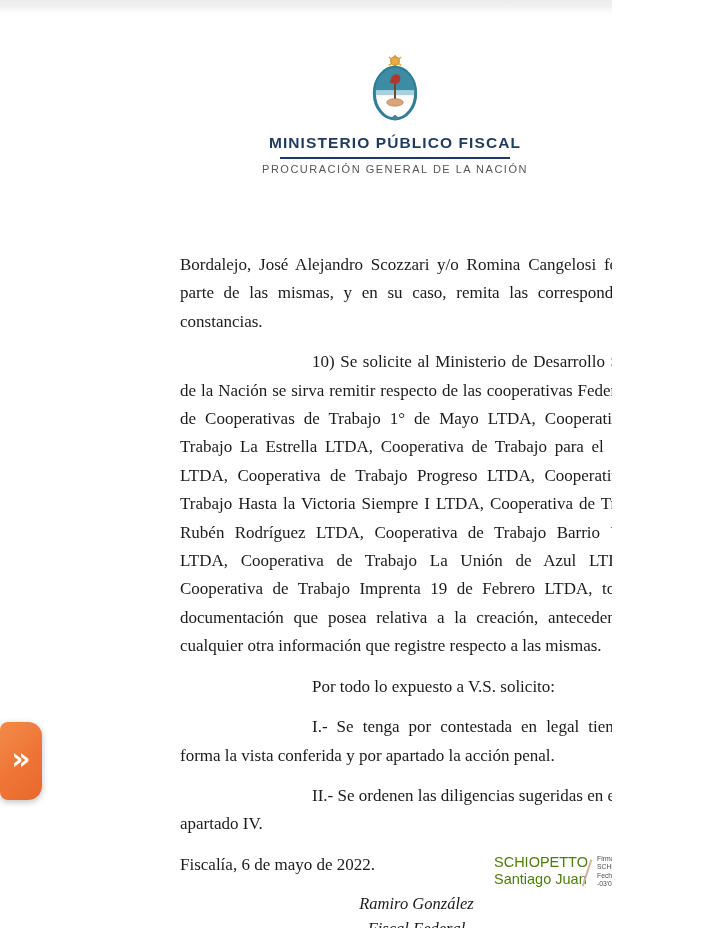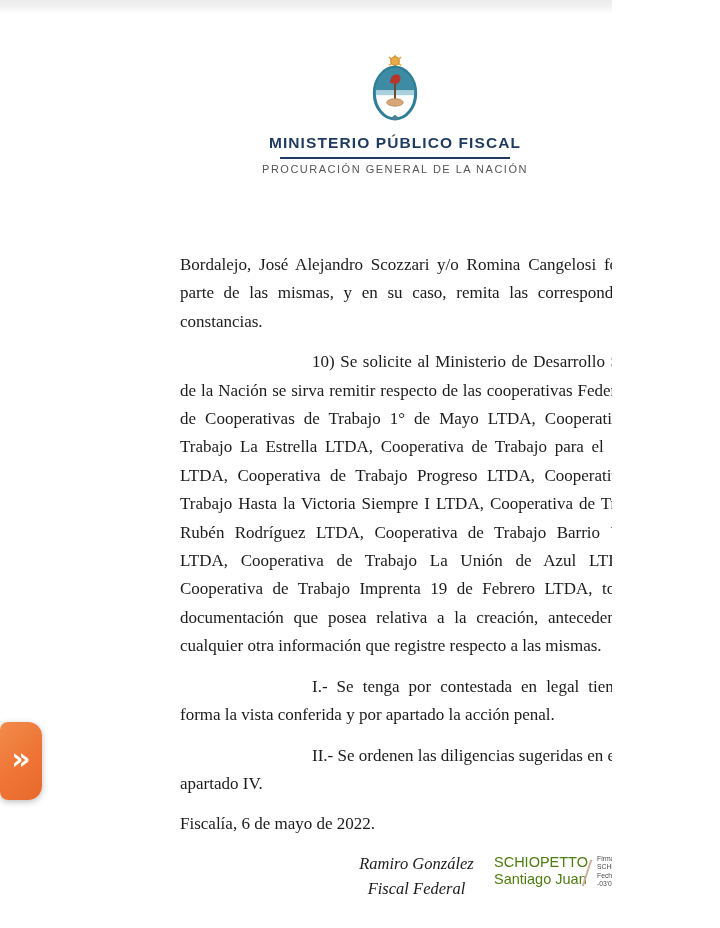--- a/index.html
+++ b/index.html
@@ -130,20 +130,21 @@
     <div class="ministry">MINISTERIO PÚBLICO FISCAL</div>
     <div class="header-divider"></div>
     <div class="subtitle">PROCURACIÓN GENERAL DE LA NACIÓN</div>
   </header>
 
   <main class="doc-body">
     <p class="just">Bordalejo, José Alejandro Scozzari y/o Romina Cangelosi formen parte de las mismas, y en su caso, remita las correspondientes constancias.</p>
     <p class="just ind">10) Se solicite al Ministerio de Desarrollo Social de la Nación se sirva remitir respecto de las cooperativas Federación de Cooperativas de Trabajo 1° de Mayo LTDA, Cooperativa de Trabajo La Estrella LTDA, Cooperativa de Trabajo para el futuro LTDA, Cooperativa de Trabajo Progreso LTDA, Cooperativa de Trabajo Hasta la Victoria Siempre I LTDA, Cooperativa de Trabajo Rubén Rodríguez LTDA, Cooperativa de Trabajo Barrio Unido LTDA, Cooperativa de Trabajo La Unión de Azul LTDA y Cooperativa de Trabajo Imprenta 19 de Febrero LTDA, toda la documentación que posea relativa a la creación, antecedentes y cualquier otra información que registre respecto a las mismas.</p>
 
 
+    <p class="ind">Por todo lo expuesto a V.S. solicito:</p>
     <p class="just ind">I.- Se tenga por contestada en legal tiempo y forma la vista conferida y por apartado la acción penal.</p>
     <p class="ind">II.- Se ordenen las diligencias sugeridas en el apartado IV.</p>
     <p>Fiscalía, 6 de mayo de 2022.</p>
 
     <div class="sig-center">
       <div class="sig-line">Ramiro González</div>
       <div class="sig-line">Fiscal Federal</div>
     </div>
 
   </main>

